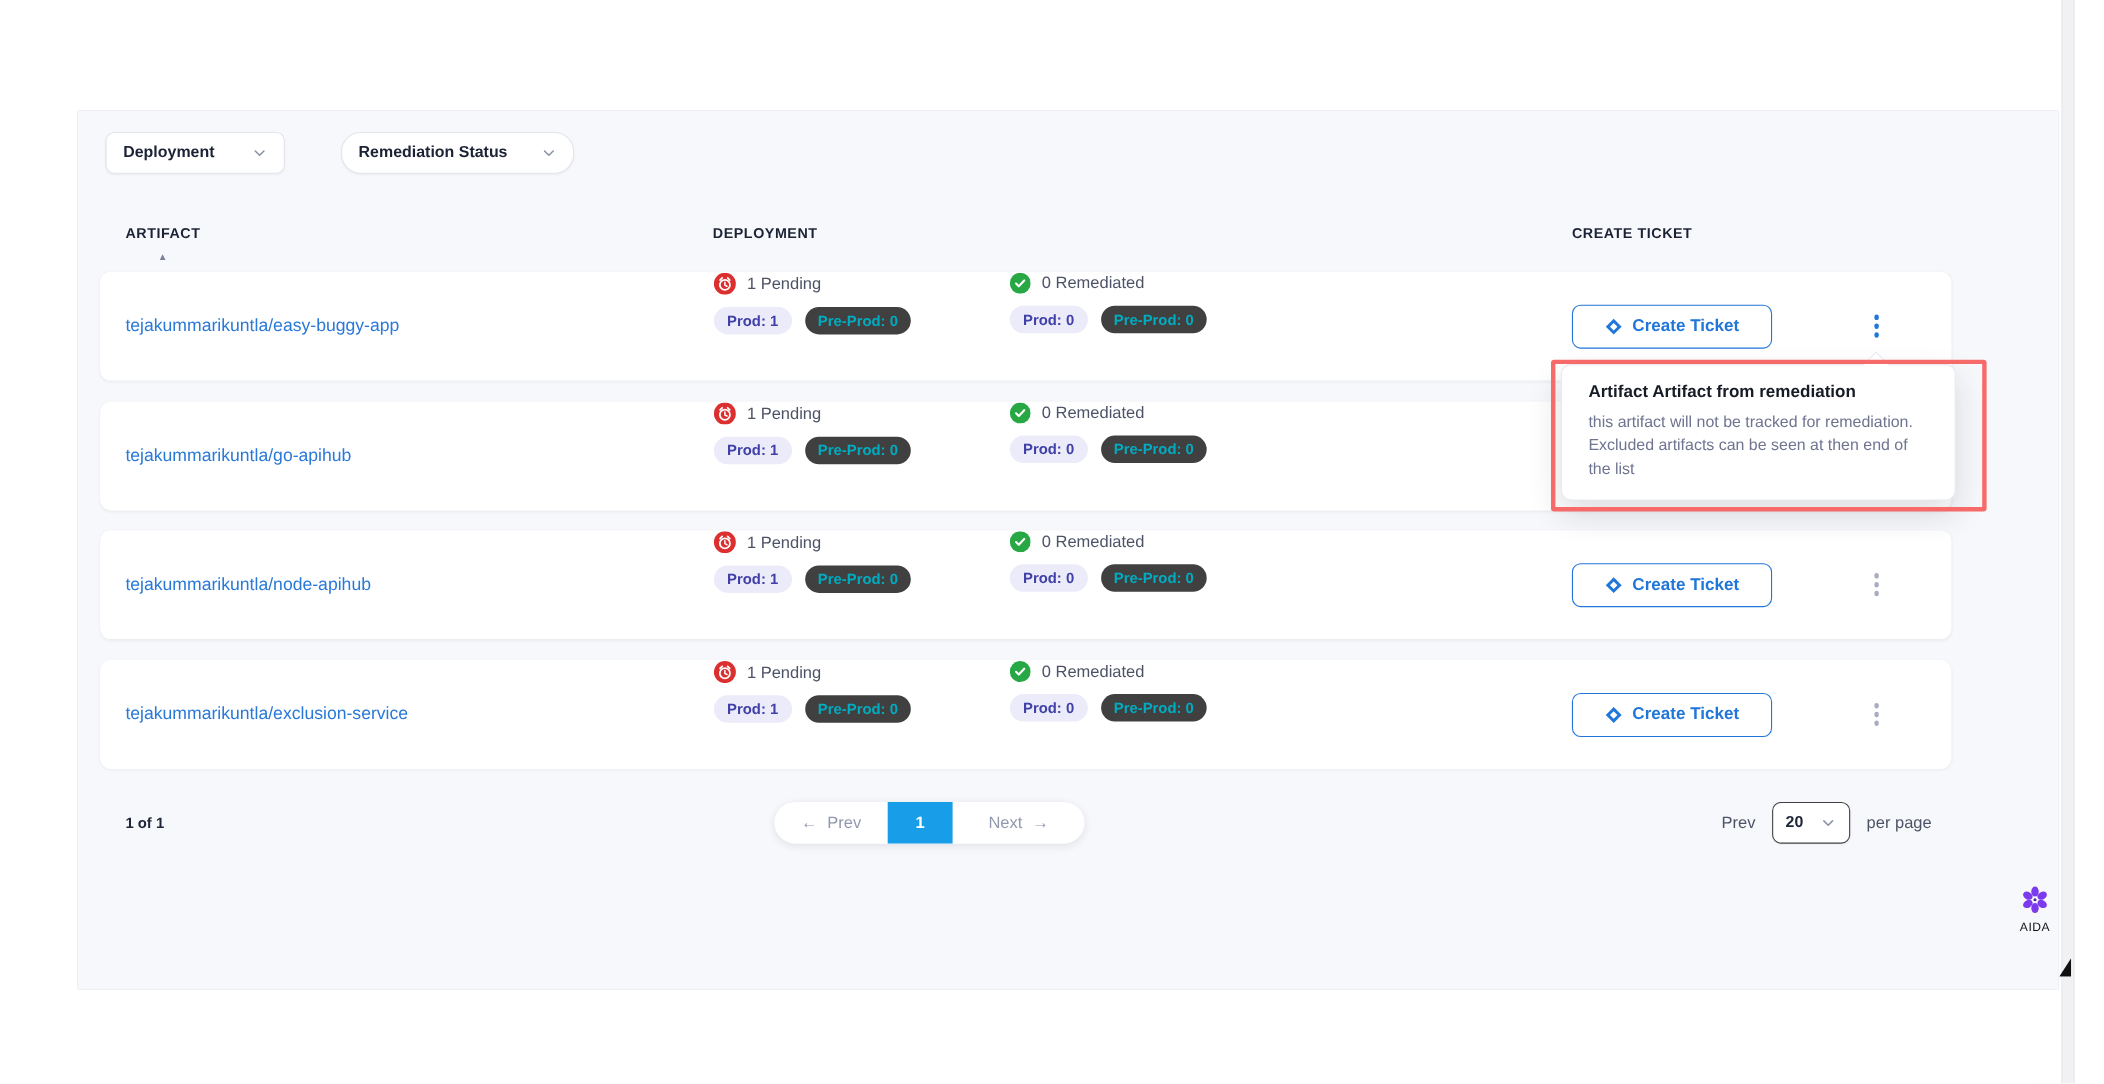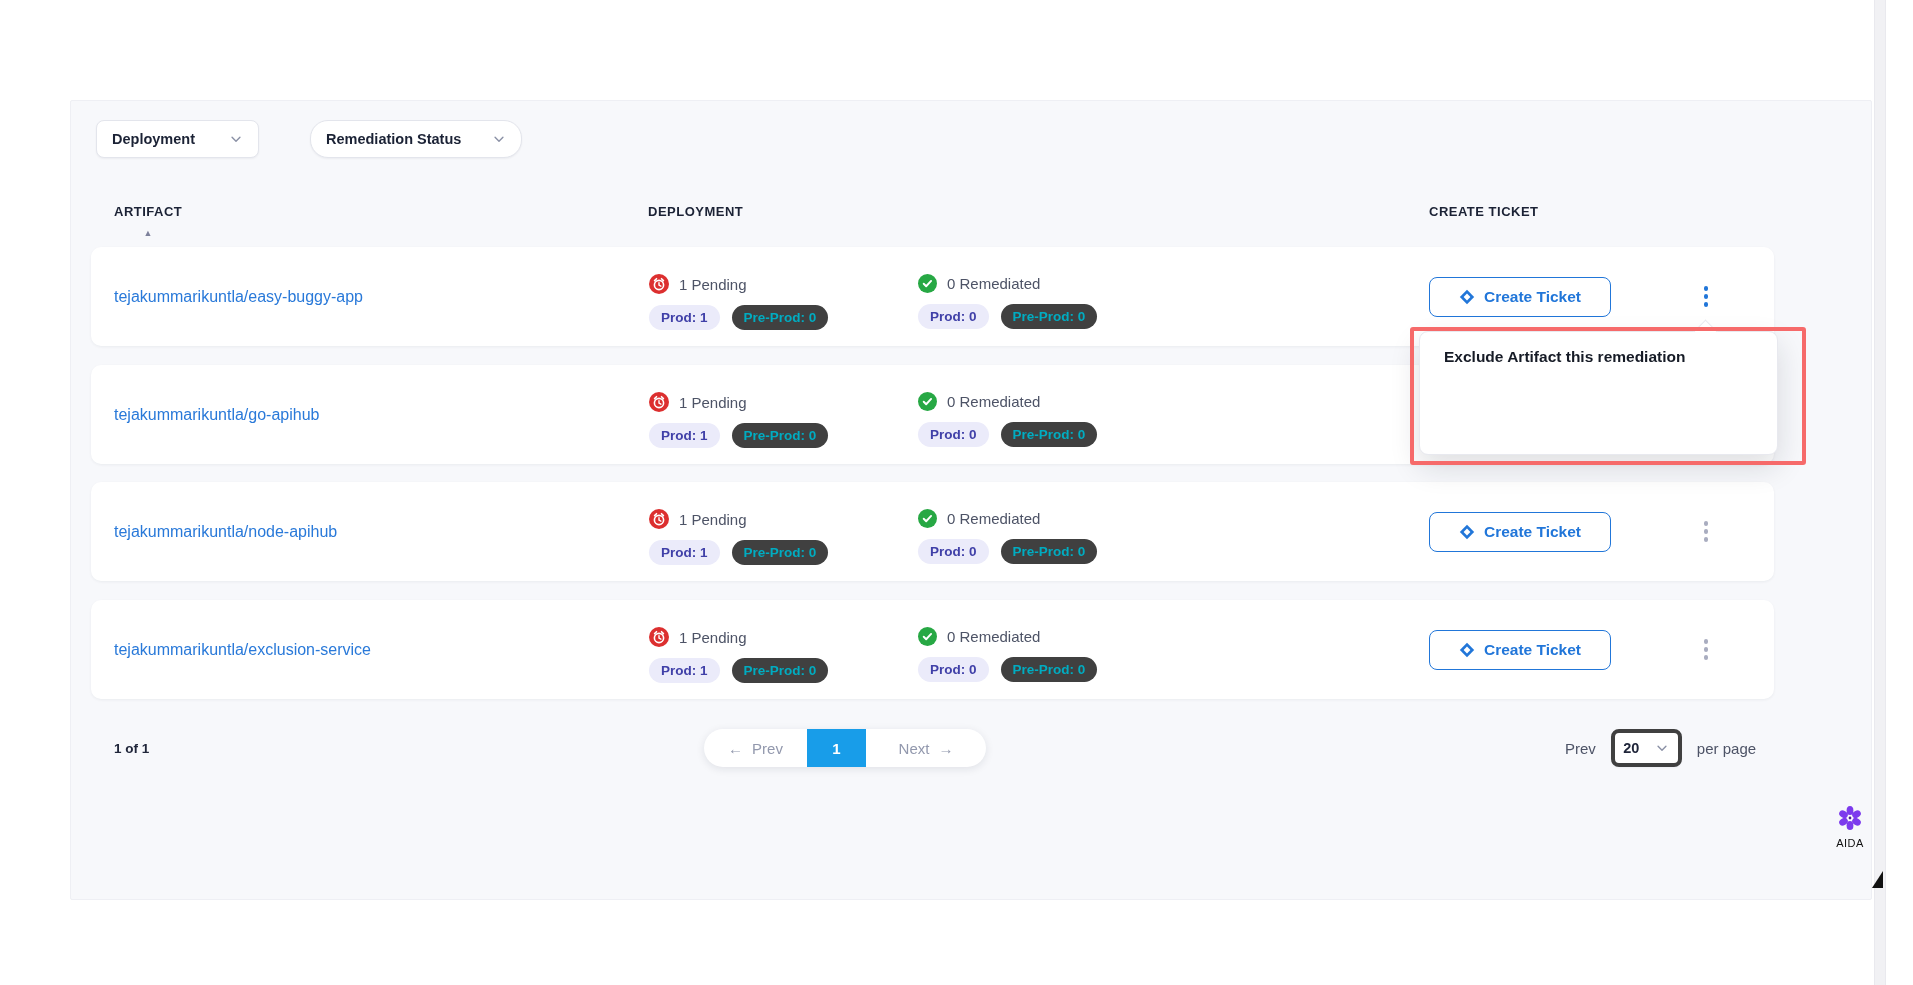--- a/index.html
+++ b/index.html
@@ -26,21 +26,21 @@
   .sort { font-size:9px; color:#7D819B; }
 
   
   .row { position:absolute; left:20px; width:1683px; height:99px; background:#fff;
          border-radius:10px; box-shadow:0 1px 3px rgba(23,28,45,.06); }
   .r0{top:146px;} .r1{top:264px;} .r2{top:381px;} .r3{top:499px;}
 
   .artifact { position:absolute; left:23px; top:50%; transform:translateY(-50%);
               font-size:16px; color:#2979D9; cursor:pointer;text-align:right; }
 
-  .grp { position:absolute; top:27px;text-align:center; }
+  .grp { position:absolute; top:1px;text-align:center; }
   .grp-pending    { left:558px; }
   .grp-remediated { left:827px; }
   .grp-line1 { display:flex; align-items:center; gap:10px; font-size:15px; color:#4D5366; }
   .grp-line2 { display:flex; align-items:center; gap:12px; margin-top:11px; }
   .badge { border-radius:999px; padding:5px 12px; font-size:13.5px; font-weight:700; white-space:nowrap; }
   .badge-prod    { background:#EBEBFA; color:#4040A8; }
   .badge-preprod { background:#404040; color:#00ACC1; }
 
   .create-btn { position:absolute; left:1338px; top:50%; transform:translateY(-50%);
                 width:182px; height:40px; background:#fff; border:1.5px solid #2176D9;
@@ -59,21 +59,21 @@
              border-radius:19px; box-shadow:0 2px 8px rgba(23,28,45,.10); display:flex;
              align-items:stretch; overflow:hidden; }
   .pg-btn { display:flex; align-items:center; justify-content:center; gap:9px; color:#9298AD;
             font-size:15px; cursor:pointer; }
   .pg-prev { flex:0 0 103px; } .pg-next { flex:1; }
   .pg-current { flex:0 0 59px; background:#189DE9; color:#fff; font-weight:700; font-size:15px;
                 display:flex; align-items:center; justify-content:center; cursor:pointer; }
 
   .show-grp { position:absolute; left:1494px; top:628px; height:38px; display:flex;
               align-items:center; gap:15px; font-size:15px; color:#4D5366; }
-  .pagesize { width:71px; height:38px; background:#fff; border:4px solid #404040; border-radius:8px;
+  .pagesize { width:71px; height:38px; background:#fff; border:1px solid #404040; border-radius:8px;
               display:flex; align-items:center; justify-content:center; gap:16px; font-size:14.5px;
               font-weight:700; color:#20263A; cursor:pointer; box-shadow:0 1px 2px rgba(20,24,40,.04); }
 
   
   .tooltip { position:absolute; left:1419px; top:331px; width:359px; height:124px; background:#fff;
              border:1px solid #E8E9EF; border-radius:9px; box-shadow:0 12px 30px rgba(23,28,45,.14);
              padding:16px 24px; z-index:6; }
   .tooltip-caret { position:absolute; left:277px; top:-9px; width:17px; height:17px; background:#fff;
                    border-left:1px solid #E8E9EF; border-top:1px solid #E8E9EF;
                    transform:rotate(45deg); z-index:7; }
@@ -317,21 +317,22 @@
       <svg class="chev" style="margin-left:0" viewBox="0 0 16 16">
         <path d="M3.5 6l4.5 4.5L12.5 6" stroke="#8A90A5" stroke-width="1.6" fill="none" stroke-linecap="round" stroke-linejoin="round"></path>
       </svg>
     </div>
     <span>per page</span>
   </div>
 </div>
 
 <div class="tooltip">
   <div class="tooltip-caret"></div>
-  <div class="tooltip-title">Exclude Artifact this remediation</div>
+  <div class="tooltip-title">Artifact Artifact from remediation</div>
+  <div class="tooltip-body">this artifact will not be tracked for remediation. Excluded artifacts can be seen at then end of the list</div>
 </div>
 
 <div class="annotation"></div>
 
 <div class="scrollbar"></div>
 
 <div class="aida">
   <svg width="28" height="28" viewBox="0 0 28 28">
     <g fill="#7C3AED">
       <ellipse cx="14" cy="6.5" rx="3.4" ry="4.6"></ellipse>

